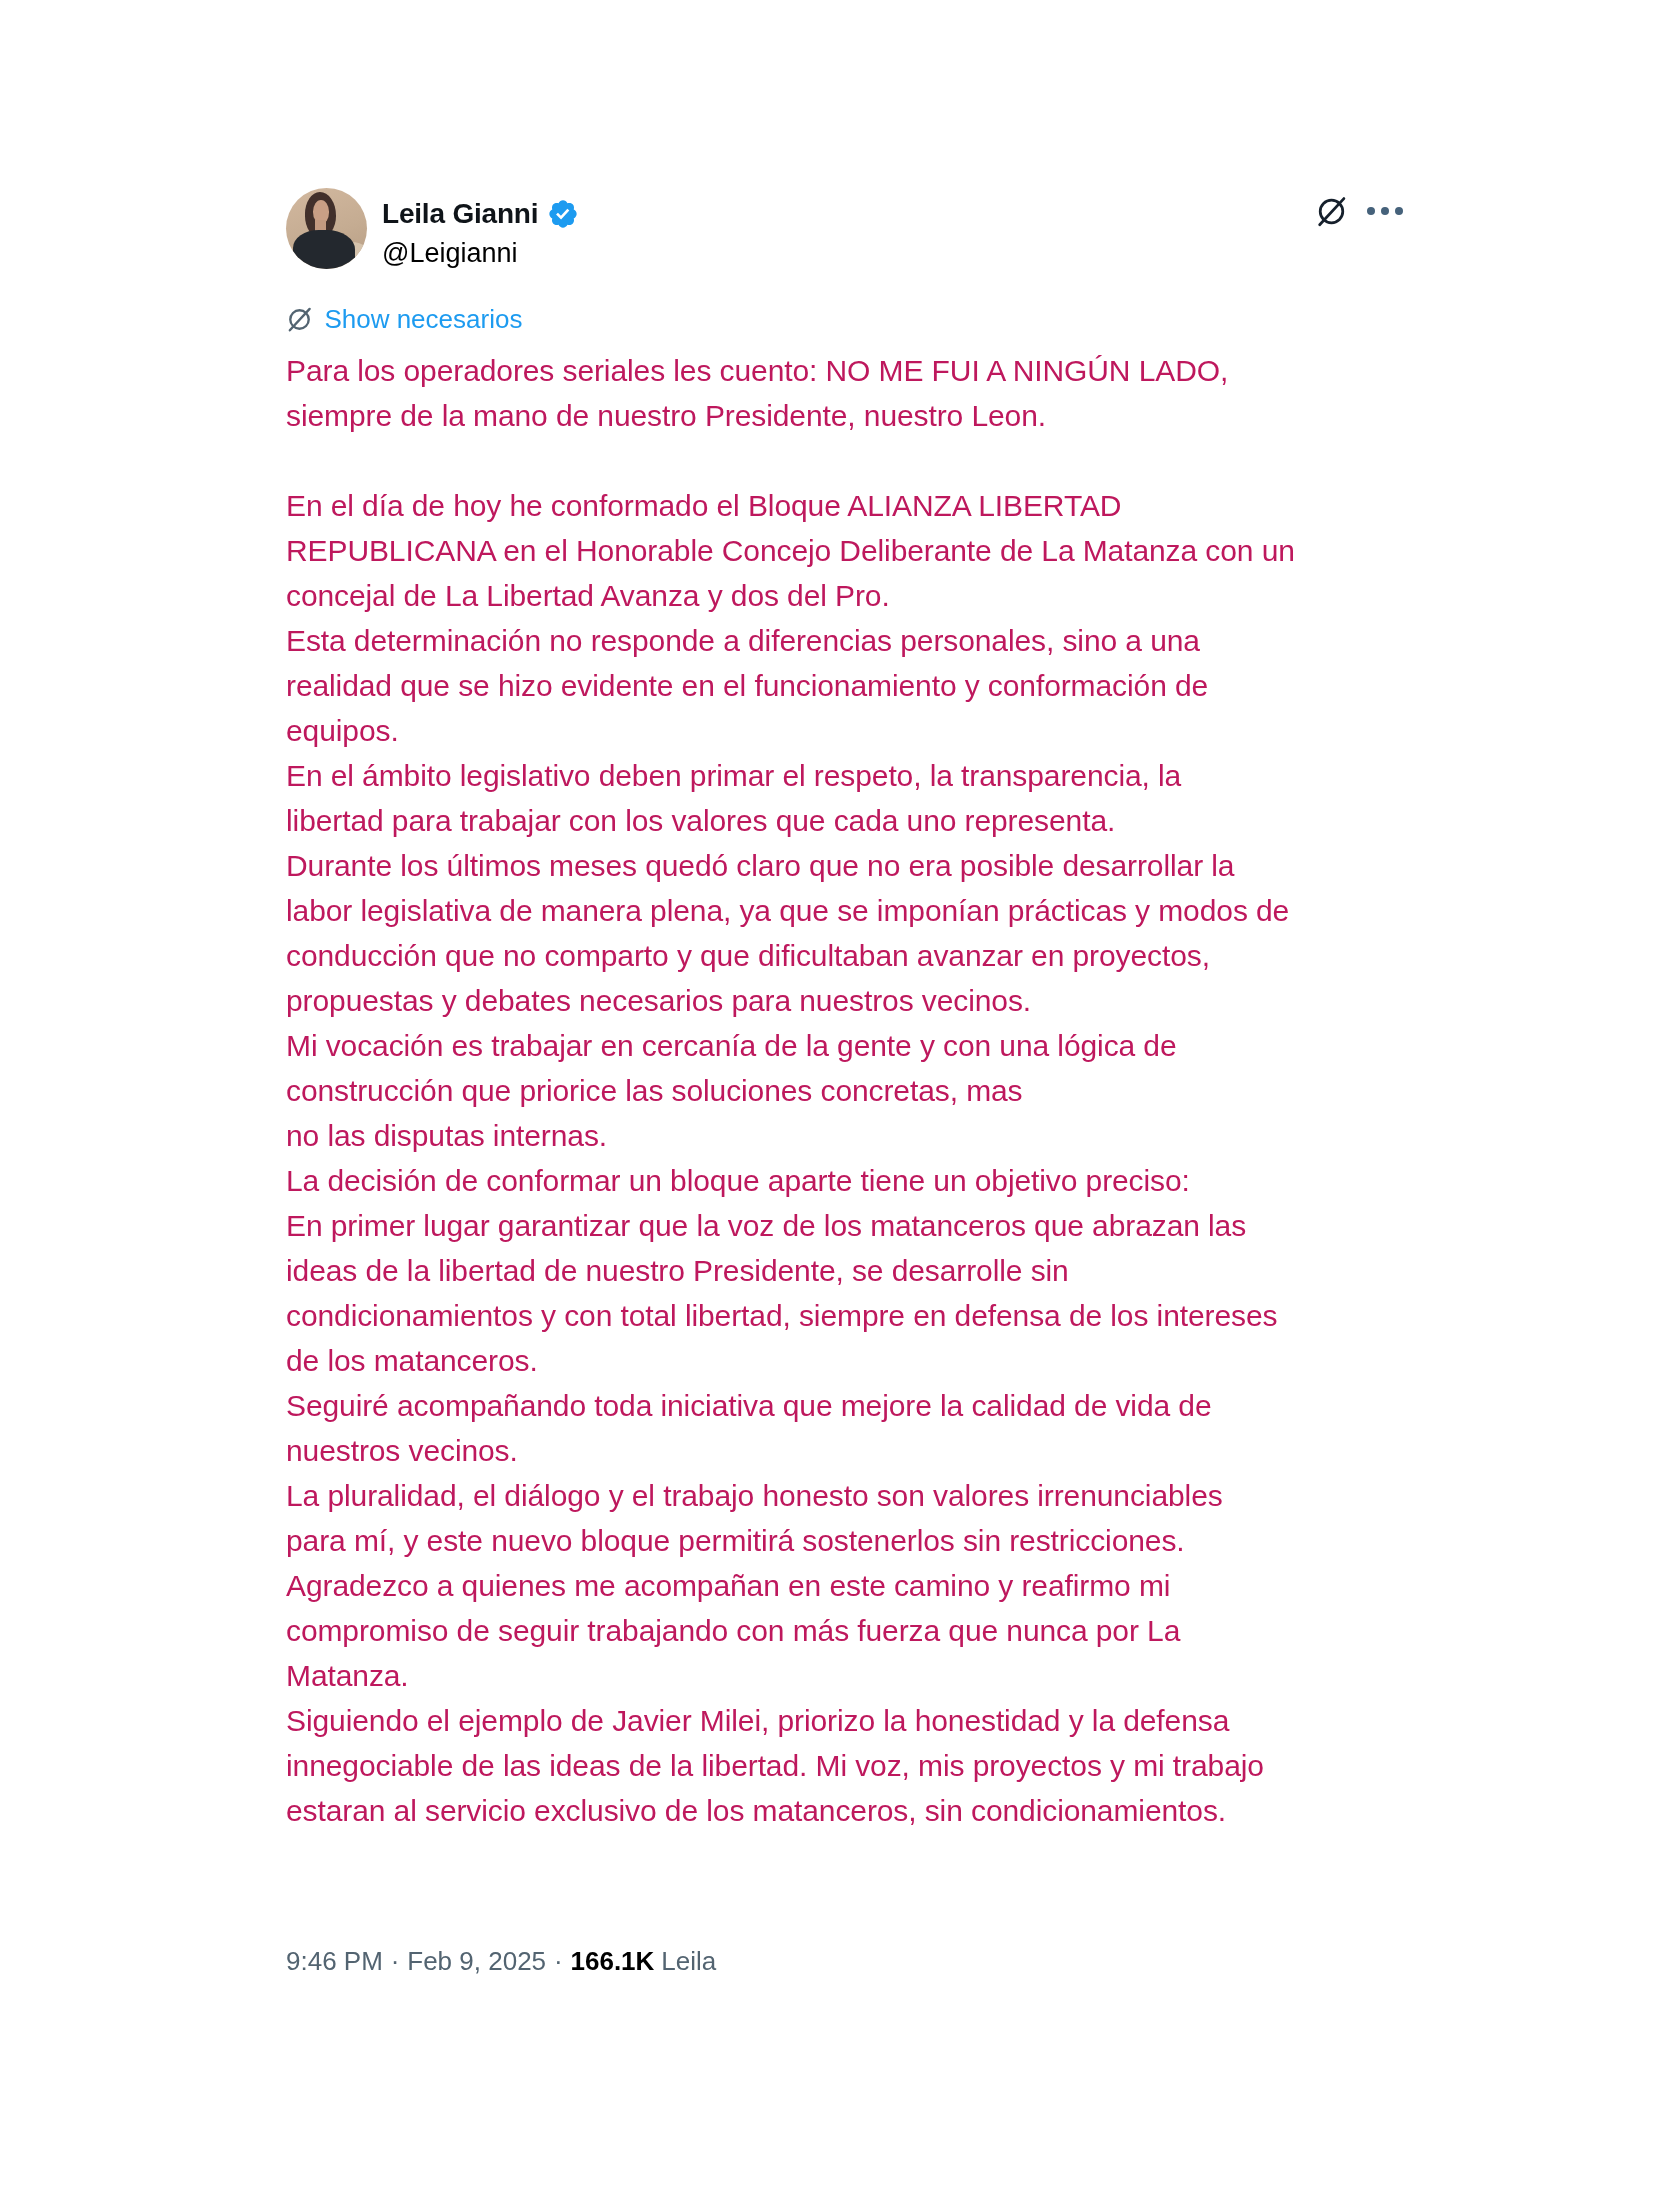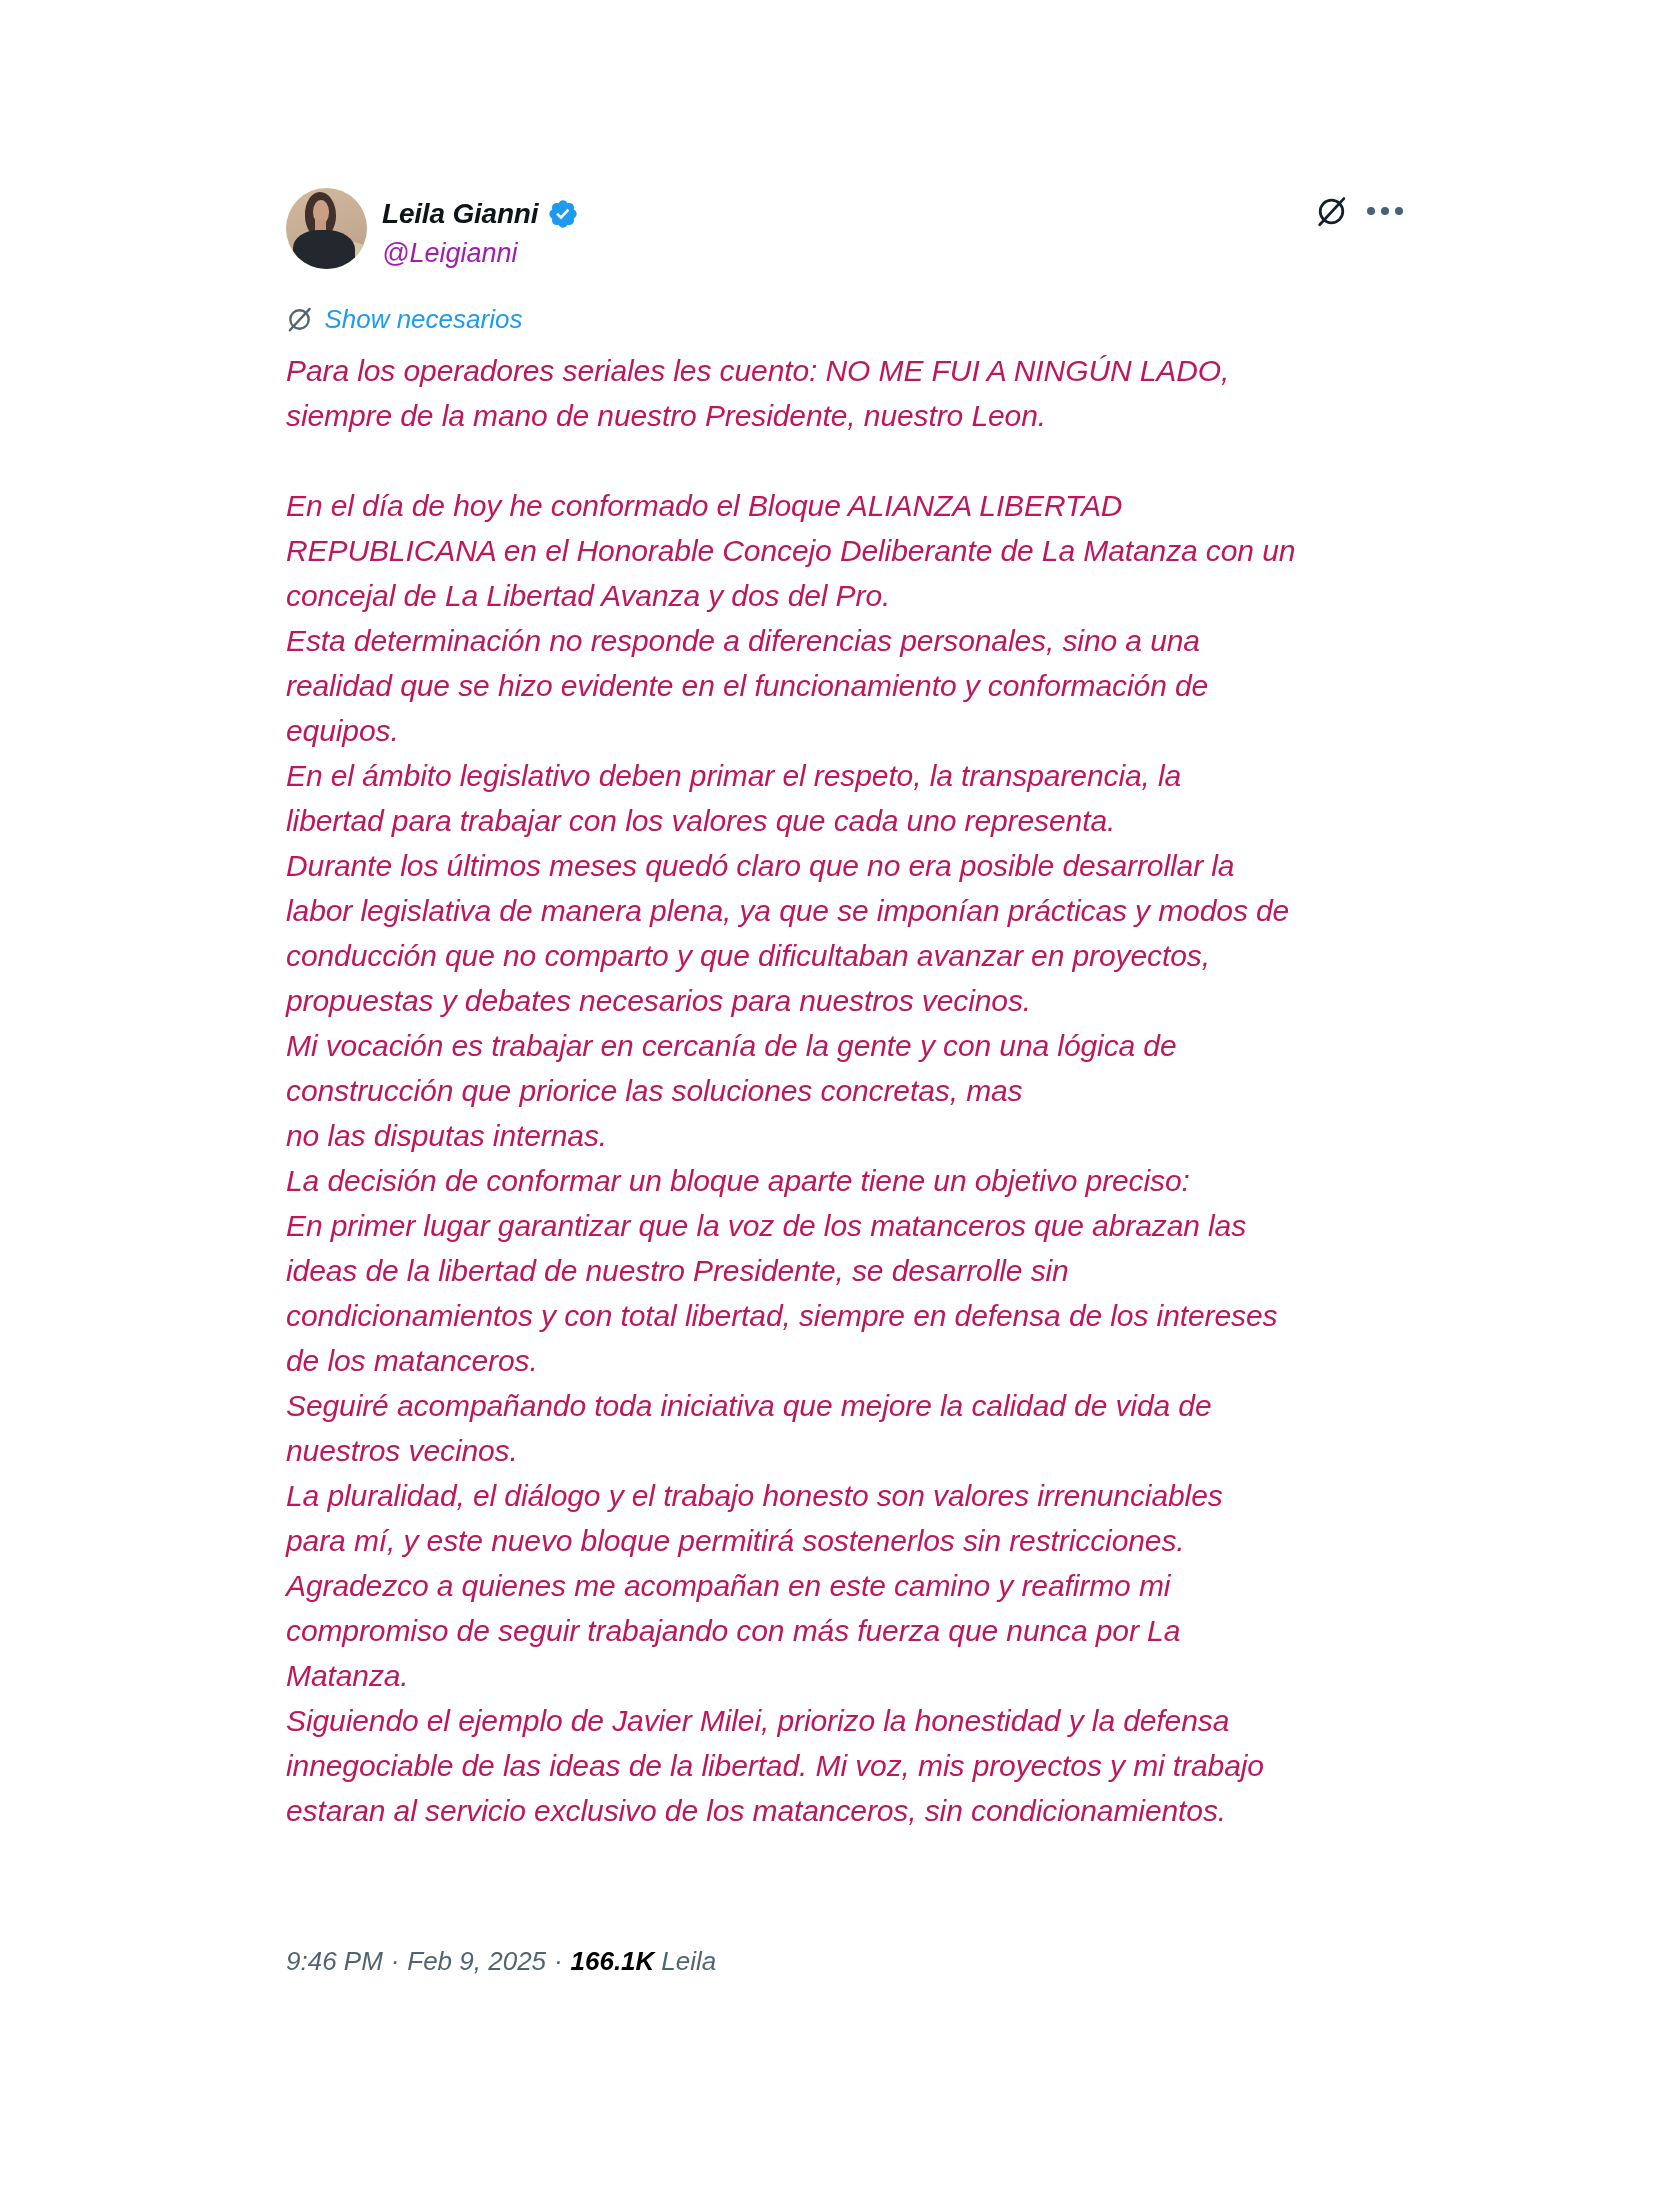--- a/index.html
+++ b/index.html
@@ -5,21 +5,20 @@
   * { margin: 0; padding: 0; box-sizing: border-box; }
   html, body { background: #ffffff; }
   .page {
     position: relative;
     width: 1589px;
     height: 2200px;
     background: #ffffff;
     font-family: "Liberation Sans", sans-serif;
     color: #0f1419;
     overflow: hidden;
-    font-style: italic;
   }
 
   
   .avatar {
     position: absolute;
     left: 286px;
     top: 188px;
     width: 81px;
     height: 81px;
     border-radius: 50%;
@@ -87,21 +86,21 @@
     font-weight: 700;
     color: #0f1419;
     letter-spacing: -0.2px;
     cursor: pointer;
   }
   .badge { display: inline-flex; width: 32px; height: 32px; }
   .badge svg { width: 100%; height: 100%; }
   .handle {
     margin-top: 7px;
     font-size: 27px;
-    color: #a21caf;
+    color: #000000;
     cursor: pointer;
   }
   .header-actions {
     position: absolute;
     left: 1315px;
     top: 192px;
     display: flex;
     align-items: center;
     gap: 17.5px;
     height: 38px;

